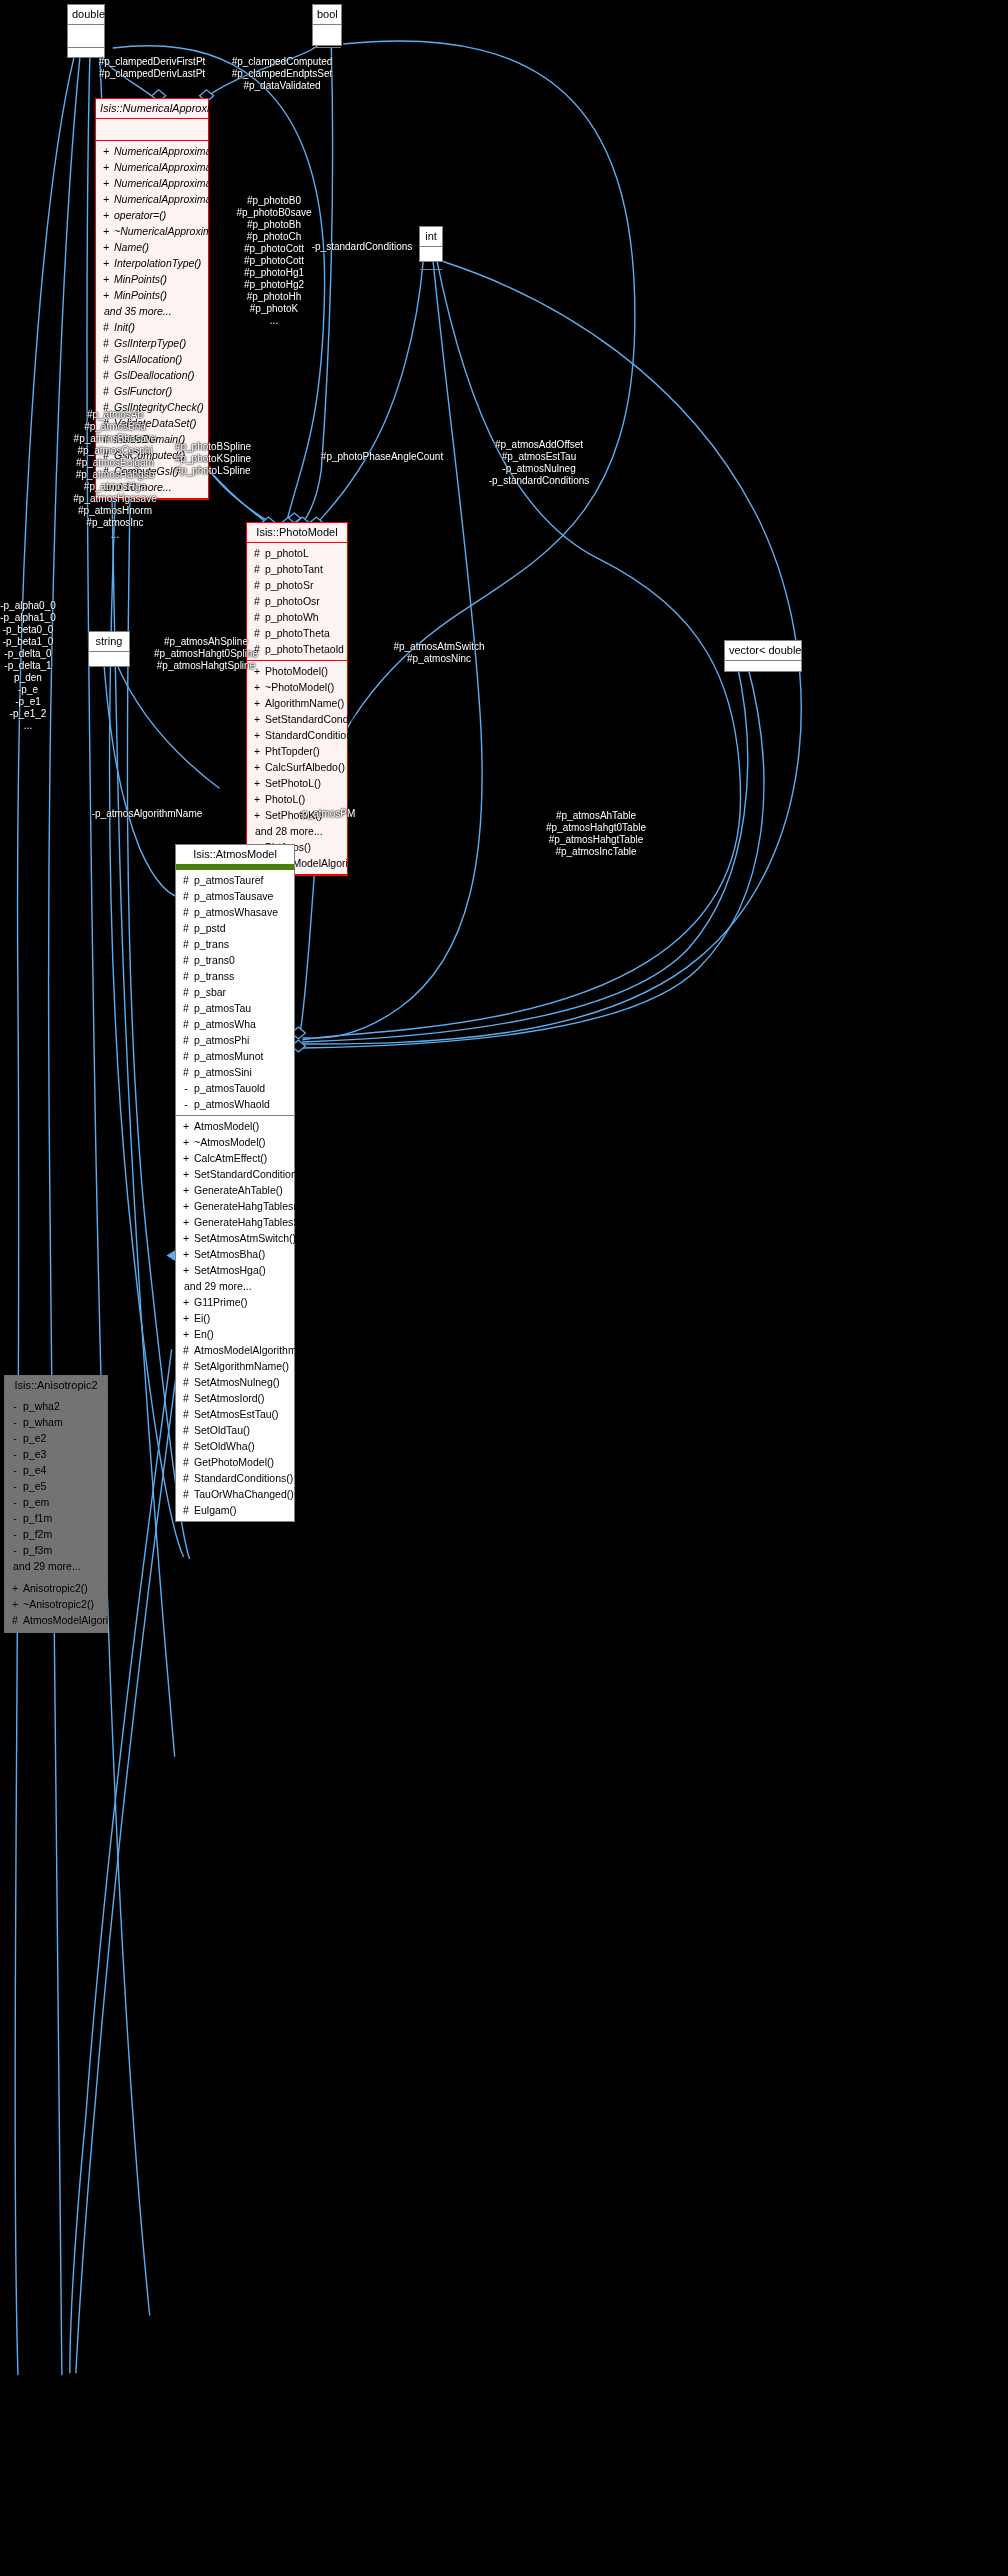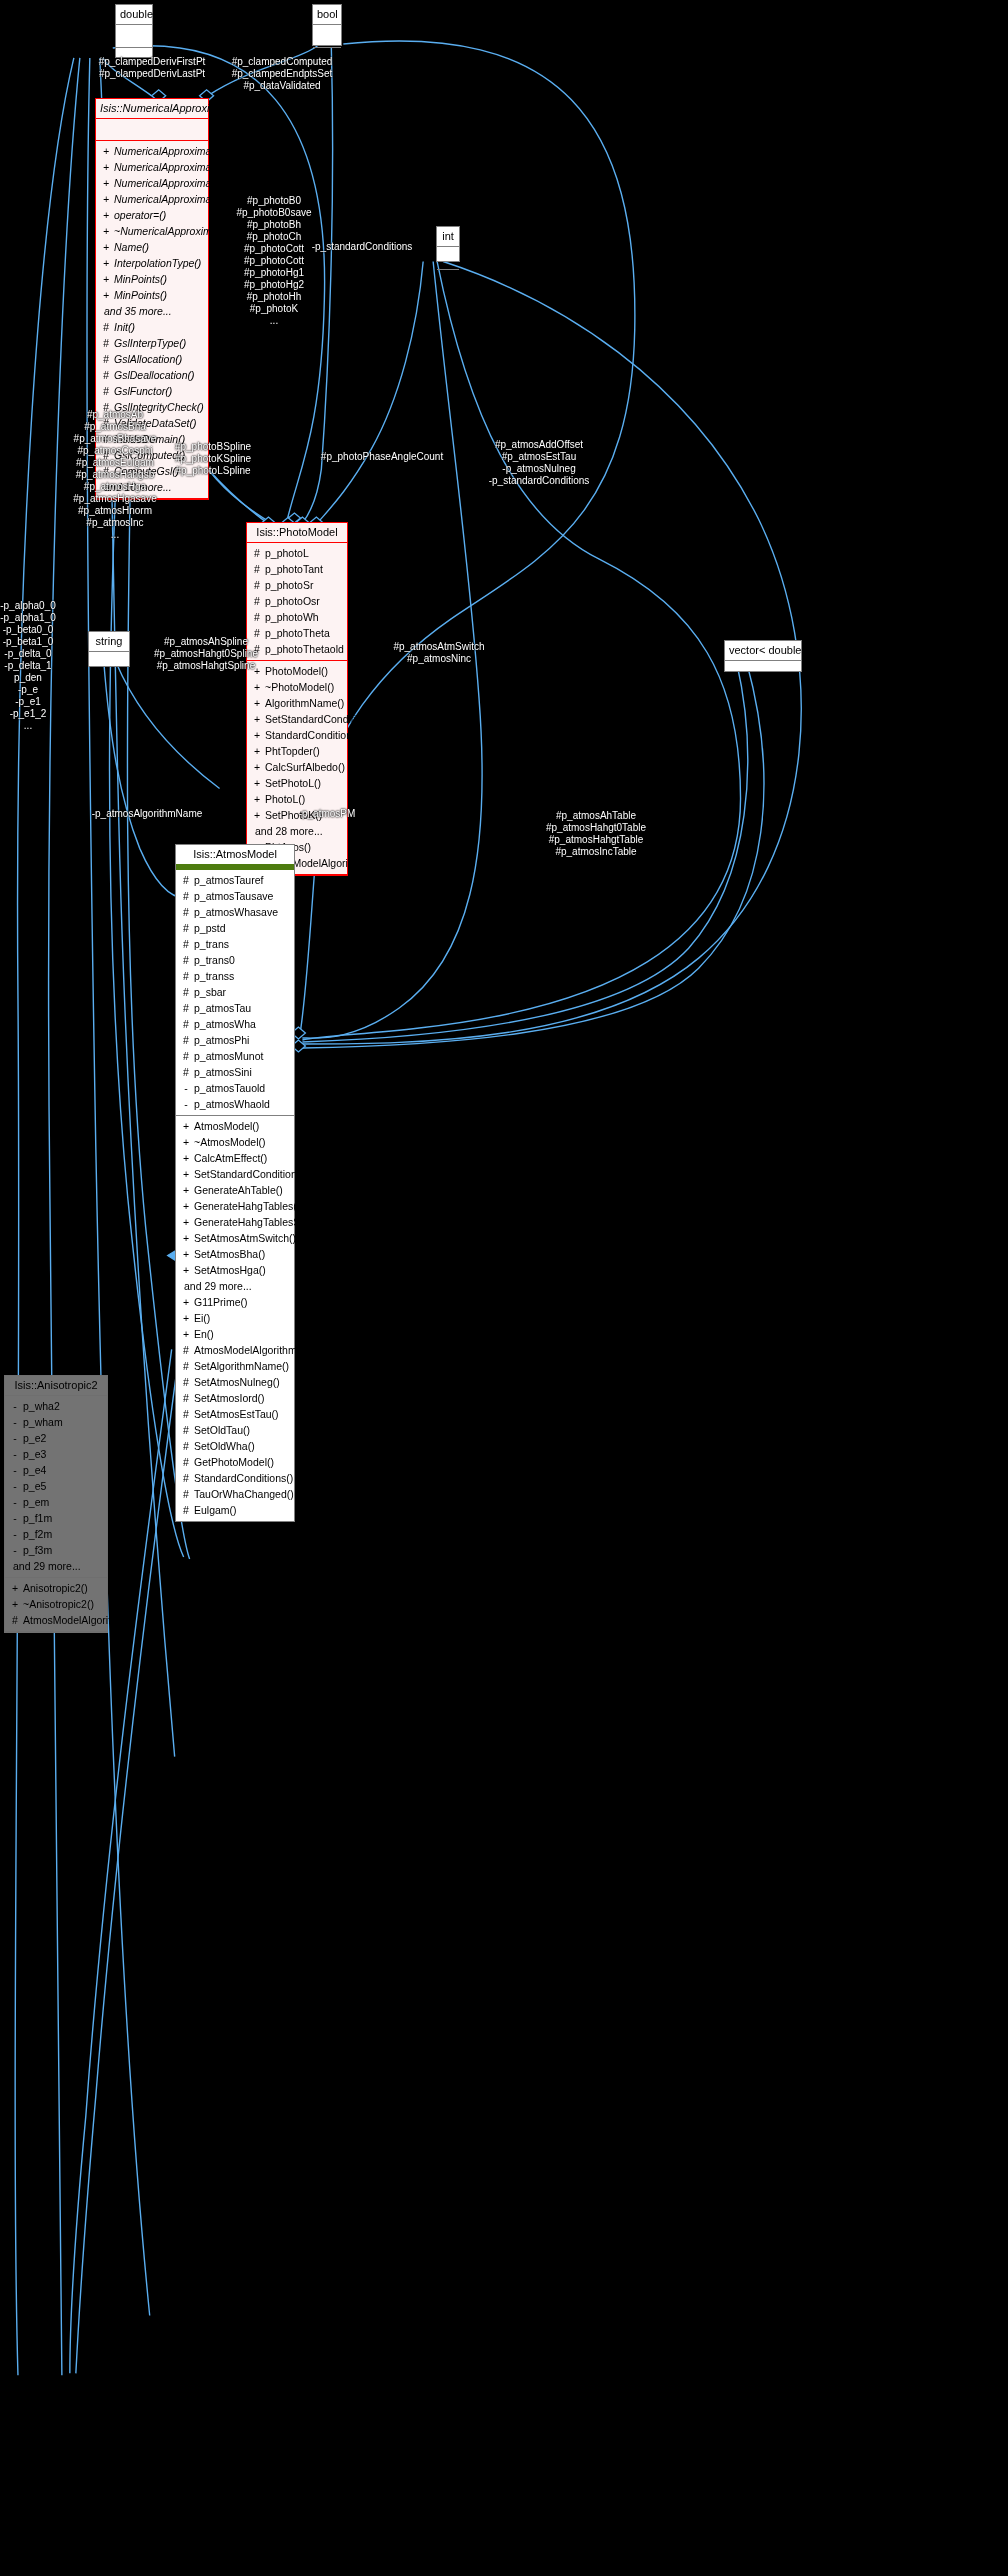--- a/index.html
+++ b/index.html
@@ -108,33 +108,33 @@
       <path d="M292,1048 l7,-6 7,6 -7,6 z"></path>
       <path d="M178,995 l7,-6 7,6 -7,6 z"></path>
       <path d="M178,1040 l7,-6 7,6 -7,6 z"></path>
     </g>
 
     <g fill="none" stroke="#5aaef0" stroke-width="1.3">
       <path d="M168,1258 l8,-5 0,10 z" fill="#5aaef0"></path>
     </g>
   </svg>
 
-  <div class="node type" style="left:67px;top:4px;width:38px;height:54px;margin-left:48px;">
+  <div class="node type" style="left:67px;top:4px;width:38px;height:54px;">
     <div class="title">double</div>
     <div class="sect"></div>
     <div class="sect"></div>
   </div>
 
   <div class="node type" style="left:312px;top:4px;width:30px;height:42px;">
     <div class="title">bool</div>
     <div class="sect"></div>
     <div class="sect"></div>
   </div>
 
-  <div class="node type" style="left:419px;top:226px;width:24px;height:36px;margin-left:17px;">
+  <div class="node type" style="left:419px;top:226px;width:24px;height:36px;">
     <div class="title">int</div>
     <div class="sect"></div>
     <div class="sect"></div>
   </div>
 
   <div class="node type" style="left:88px;top:631px;width:42px;height:36px;">
     <div class="title">string</div>
     <div class="sect"></div>
   </div>
 

